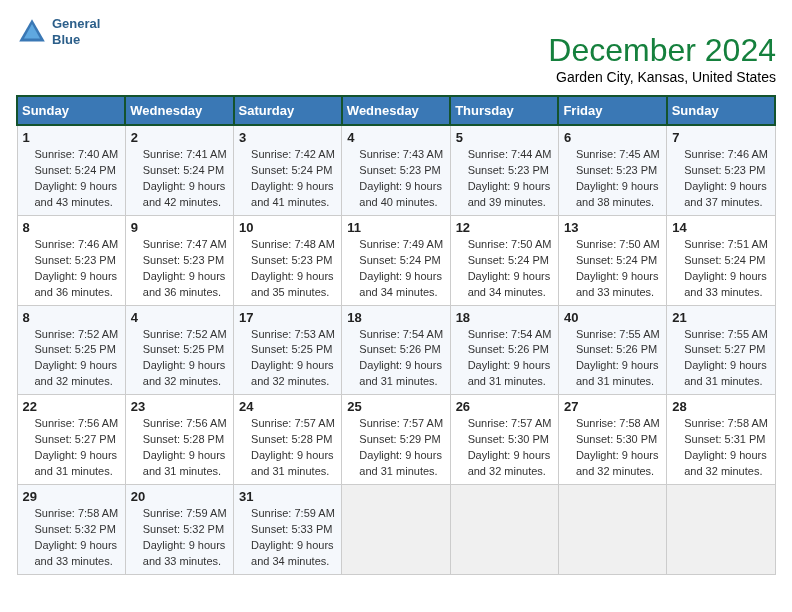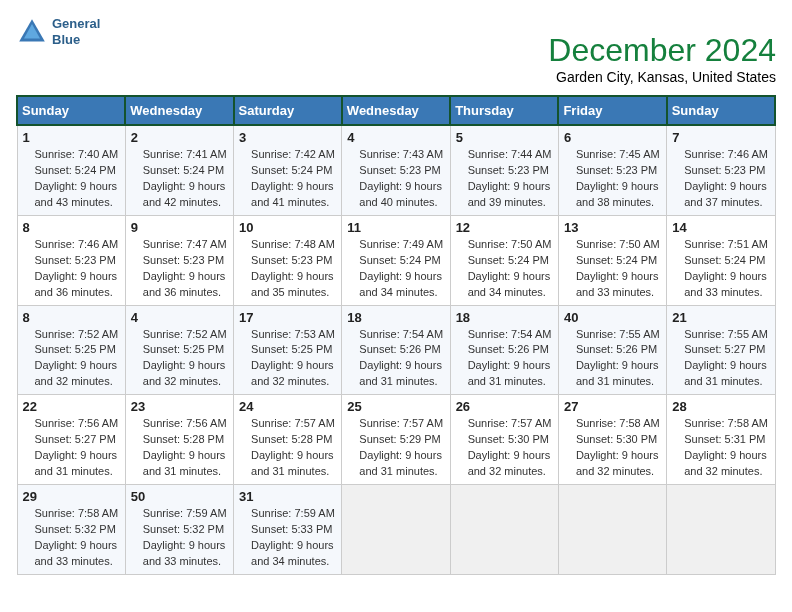--- a/index.html
+++ b/index.html
@@ -238,21 +238,21 @@
           <span class="day-num">28</span>
           <div class="day-detail">Sunrise: 7:58 AM<br>Sunset: 5:31 PM<br>Daylight: 9 hours and 32 minutes.</div>
         </td>
       </tr>
       <tr>
         <td>
           <span class="day-num">29</span>
           <div class="day-detail">Sunrise: 7:58 AM<br>Sunset: 5:32 PM<br>Daylight: 9 hours and 33 minutes.</div>
         </td>
         <td>
-          <span class="day-num">50</span>
+          <span class="day-num">20</span>
           <div class="day-detail">Sunrise: 7:59 AM<br>Sunset: 5:32 PM<br>Daylight: 9 hours and 33 minutes.</div>
         </td>
         <td>
           <span class="day-num">31</span>
           <div class="day-detail">Sunrise: 7:59 AM<br>Sunset: 5:33 PM<br>Daylight: 9 hours and 34 minutes.</div>
         </td>
         <td class="empty-cell"></td>
         <td class="empty-cell"></td>
         <td class="empty-cell"></td>
         <td class="empty-cell"></td>

